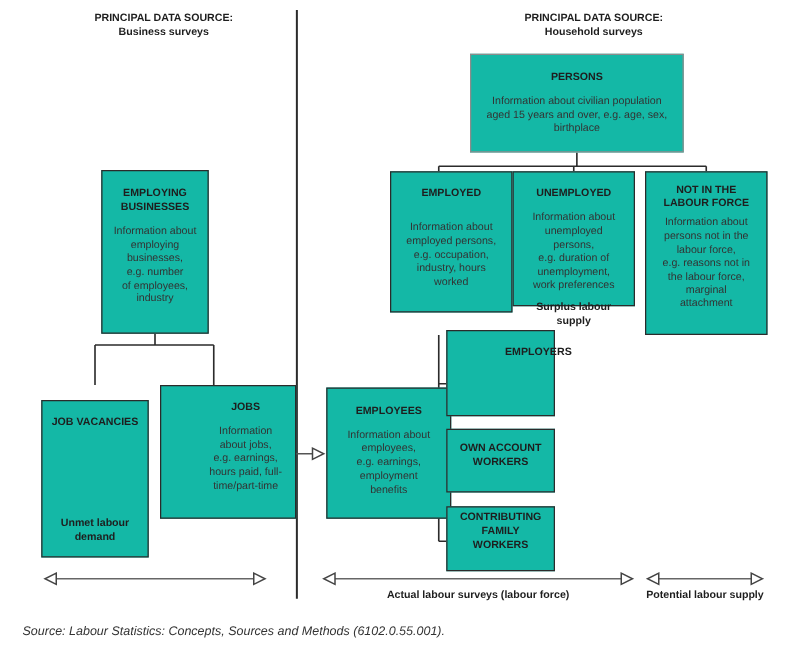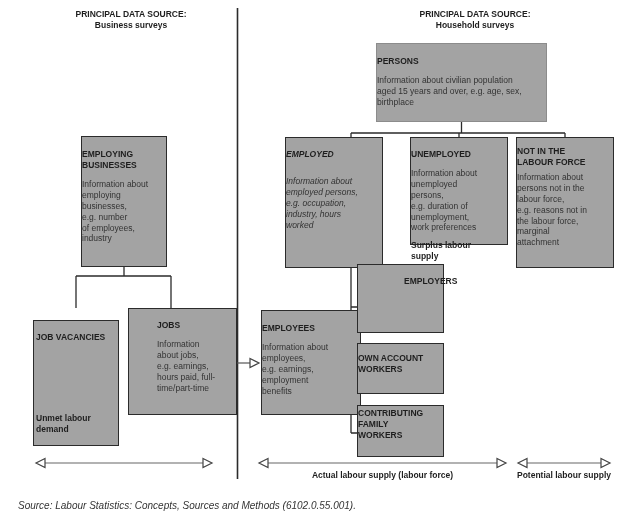--- a/index.html
+++ b/index.html
@@ -26,21 +26,22 @@
     font-weight: bold;
     line-height: 1.25;
     color: #1e1e1e;
   }
   #header-left  { left: 46px; }
   #header-right { left: 390px; }
   .box {
     position: absolute;
     box-sizing: border-box;
     border: 1.4px solid #2b2b2b;
-    background: #a3a3a3;
+    background: #14b8a6;
+    text-align: center;
     display: flex;
     flex-direction: column;
     align-items: center;
   }
   .box .title {
     font-size: 8.5px;
     font-weight: bold;
     line-height: 1.3;
     white-space: pre-line;
     color: #1e1e1e;
@@ -56,21 +57,21 @@
   }
   .box .footer {
     font-size: 8.5px;
     font-weight: bold;
     line-height: 1.3;
     white-space: pre-line;
     color: #1e1e1e;
     width: 100%;
   }
   #box-persons      { left: 376px; top: 43px;  width: 171px; height: 79px;  border-color: #8c8c8c; padding-top: 12px; }
-  #box-employed     { left: 285px; top: 137px; width: 98px;  height: 131px; padding-top: 11px; font-style: italic; }
+  #box-employed     { left: 312px; top: 137px; width: 98px;  height: 113px; padding-top: 11px; }
   #box-unemployed   { left: 410px; top: 137px; width: 98px;  height: 108px; padding-top: 11px; }
   #box-nilf         { left: 516px; top: 137px; width: 98px;  height: 131px; padding-top: 8px; }
   #box-employing    { left: 81px;  top: 136px; width: 86px;  height: 131px; padding-top: 12px; }
   #box-jobvac       { left: 33px;  top: 320px; width: 86px;  height: 126px; padding: 11px 2px 10px 2px; justify-content: space-between; }
   #box-jobs         { left: 128px; top: 308px; width: 109px;  height: 107px; padding-top: 11px; padding-left: 28px; }
   #box-employees    { left: 261px; top: 310px; width: 100px;  height: 105px; padding-top: 12px; }
   #box-employers    { left: 357px; top: 264px; width: 87px;  height: 69px;  padding-top: 11px; padding-left: 46px; }
   #box-ownaccount   { left: 357px; top: 343px; width: 87px;  height: 51px;  padding-top: 9px; }
   #box-contributing { left: 357px; top: 405px; width: 87px;  height: 52px;  padding-top: 2px; }
   #box-unemployed .footer { margin-top: 7px; }
@@ -227,17 +228,17 @@
     <div class="title">OWN ACCOUNT
 WORKERS</div>
   </div>
 
   <div class="box" id="box-contributing">
     <div class="title">CONTRIBUTING
 FAMILY
 WORKERS</div>
   </div>
 
-  <div class="axis-label" id="label-actual">Actual labour supply (labour force)</div>
+  <div class="axis-label" id="label-actual">Actual labour surveys (labour force)</div>
   <div class="axis-label" id="label-potential">Potential labour supply</div>
 
   <div class="source-note">Source: Labour Statistics: Concepts, Sources and Methods (6102.0.55.001).</div>
 </div>
 
 </body></html>

